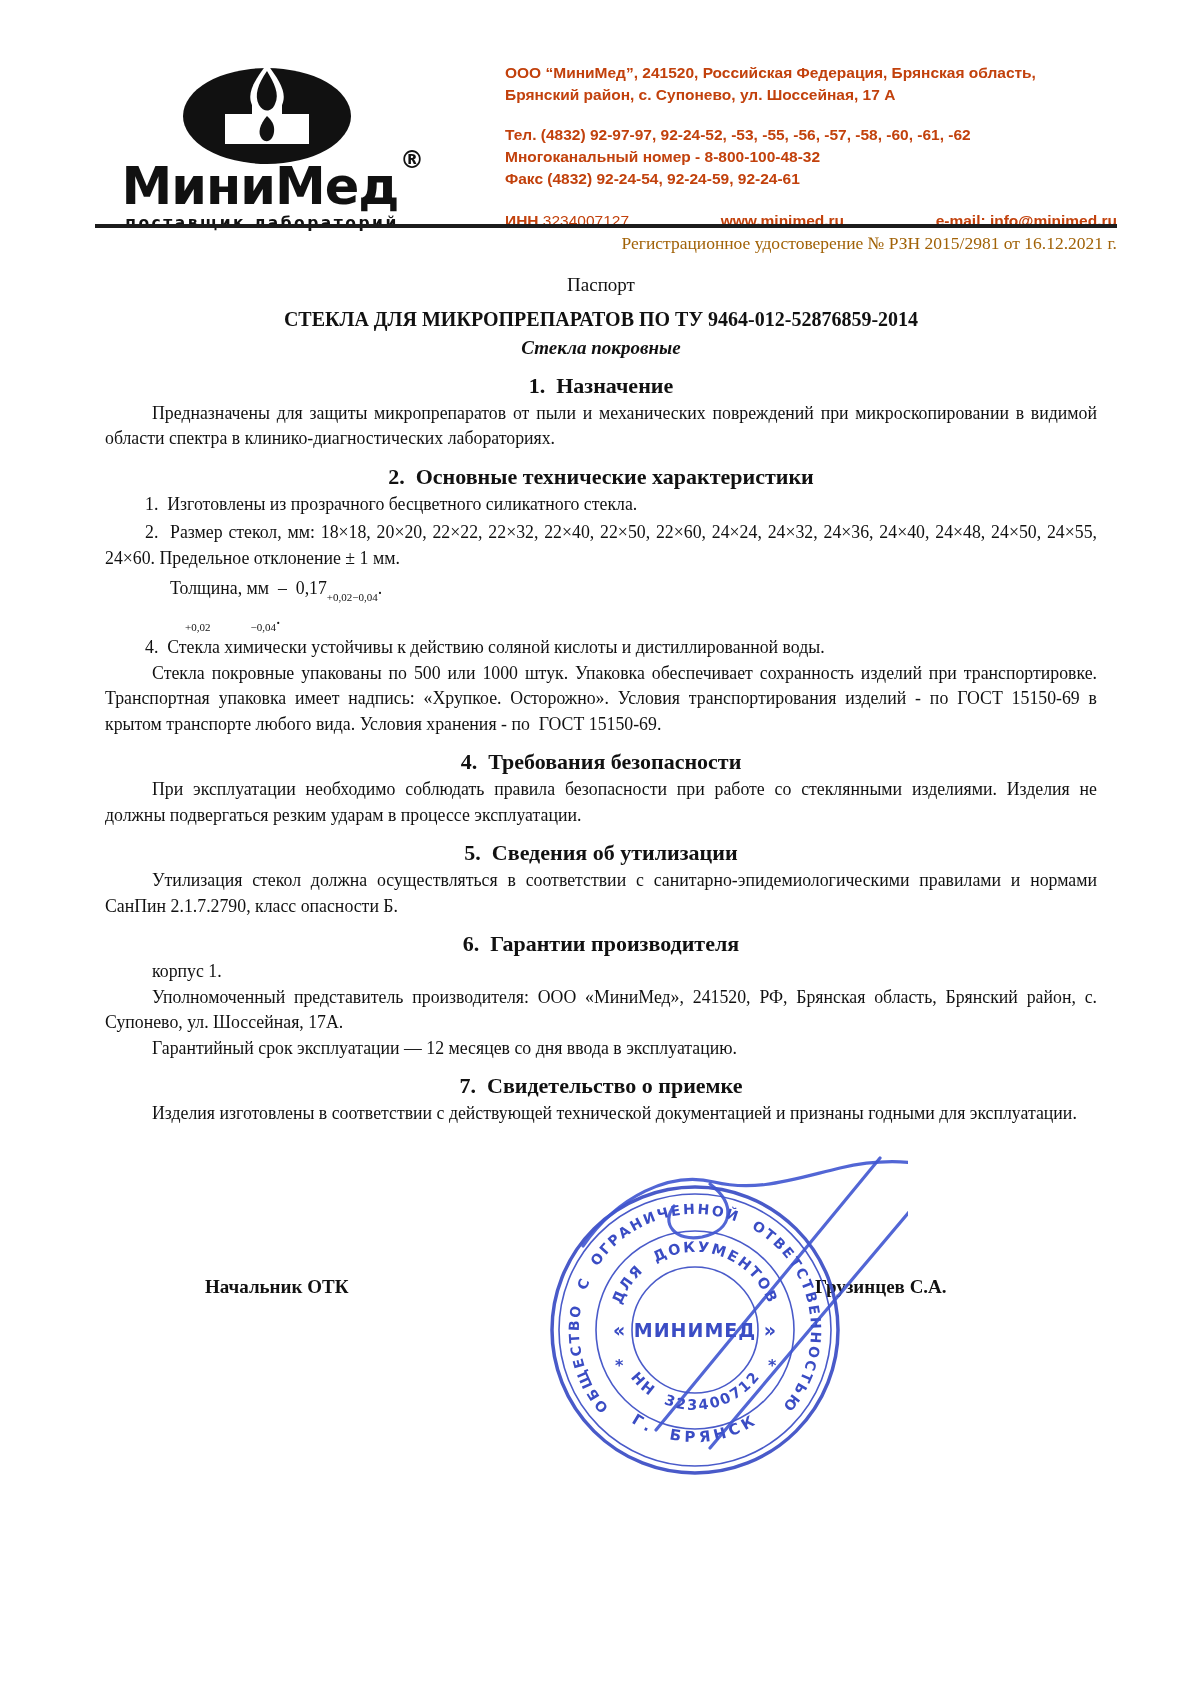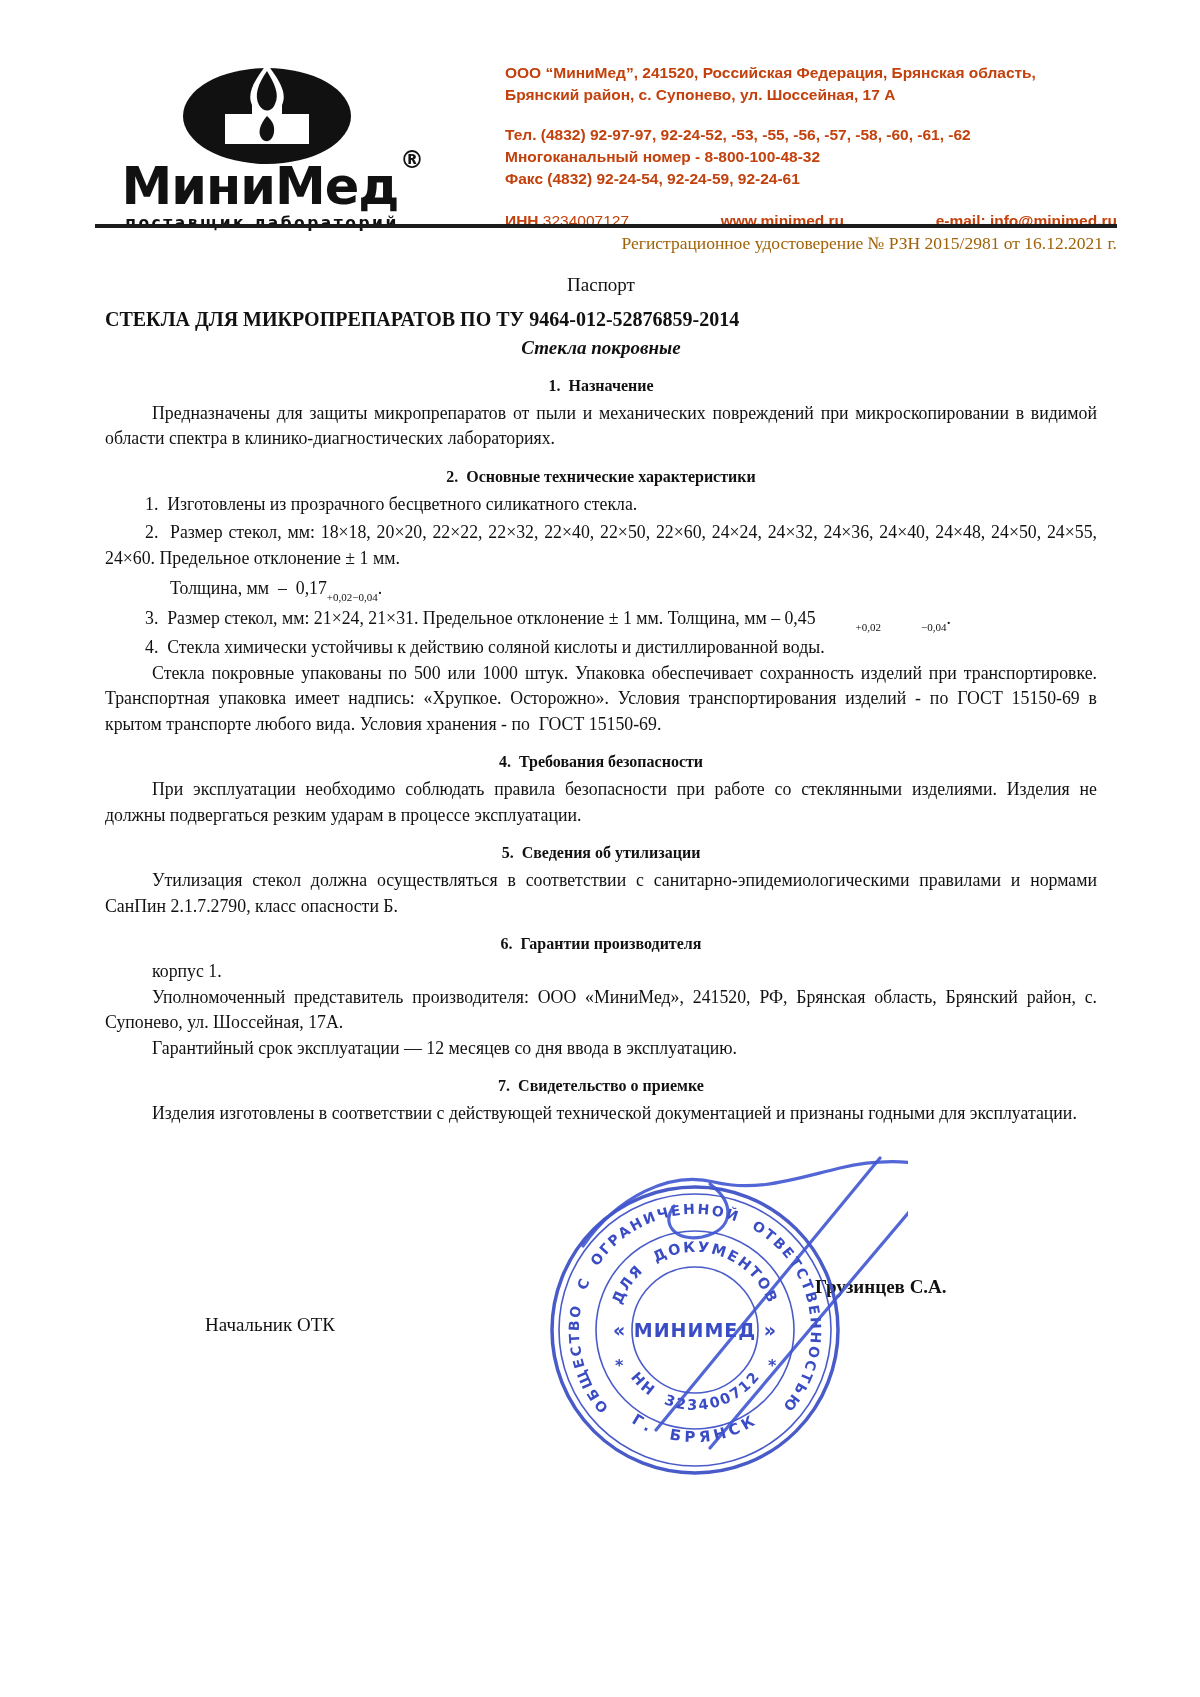--- a/index.html
+++ b/index.html
@@ -19,33 +19,33 @@
   .inn-row .inn-val{font-weight:normal;}
   .rule{position:absolute;left:95px;top:224px;width:1022px;height:4px;background:#1c1c1c;}
   .reg-line{
     position:absolute;left:95px;top:233px;width:1022px;text-align:right;
     font-size:17.5px;color:#a16207;
   }
   
   .doc{position:absolute;left:105px;top:260px;width:992px;font-size:17.8px;line-height:25.5px;}
   .doc p{margin:0;text-align:justify;text-indent:47px;}
   .doc-type{text-align:center;font-weight:normal;font-size:19px;margin-top:12px;text-indent:0;}
-  .main-title{font-weight:bold;font-size:20px;margin-top:9px;text-indent:0;}
+  .main-title{text-align:center;font-weight:bold;font-size:20px;margin-top:9px;text-indent:0;}
   .subtitle{text-align:center;font-weight:bold;font-style:italic;font-size:19px;margin-top:3px;text-indent:0;}
-  .sec-h{text-align:center;font-weight:bold;font-size:16px;margin:13px 0 4px 0;line-height:23px;}
+  .sec-h{text-align:center;font-weight:bold;font-size:22px;margin:13px 0 4px 0;line-height:23px;}
   .doc p.li{text-indent:40px;margin-top:3px;}
   .thickness{text-align:left !important;text-indent:0 !important;margin:5px 0 2px 65px !important;}
   .tol{
     display:inline-flex;flex-direction:row;align-items:flex-start;
     vertical-align:-7px;font-size:11px;line-height:10.5px;letter-spacing:0;
   }
   .g-p{margin-top:2px;}
   .g-ind{text-indent:47px;text-align:left !important;}
   
-  .approval-position{position:absolute;left:205px;top:1314px;font-size:19px;font-weight:normal;}
+  .approval-position{position:absolute;left:205px;top:1276px;font-size:19px;font-weight:bold;}
   .approval-name{position:absolute;left:815px;top:1276px;font-size:19px;font-weight:bold;}
   .stamp-wrap{position:absolute;left:488px;top:1138px;width:420px;height:360px;}
   .stamp-text{font-family:"DejaVu Sans", sans-serif;font-weight:bold;fill:#3a4cc4;}
   .sig{stroke:#3f55d0;stroke-width:3.2;fill:none;stroke-linecap:round;opacity:.9;}
   .ring{stroke:#3a4cc4;fill:none;opacity:.92;}
   .logo-text{font-family:"DejaVu Sans", sans-serif;font-weight:bold;fill:#111;}
 </style>
 </head>
 <body>
 
@@ -100,21 +100,21 @@
     <div class="sec-h">1.&nbsp; Назначение</div>
     <p>Предназначены для защиты микропрепаратов от пыли и механических повреждений при микроскопировании в видимой области спектра в клинико-диагностических лабораториях.</p>
 
     <div class="sec-h">2.&nbsp; Основные технические характеристики</div>
     <p class="li">1.&nbsp;&nbsp;Изготовлены из прозрачного бесцветного силикатного стекла.</p>
     <p class="li">2.&nbsp;&nbsp;Размер стекол, мм: 18×18, 20×20, 22×22, 22×32, 22×40, 22×50, 22×60, 24×24, 24×32, 24×36, 24×40, 24×48, 24×50, 24×55, 24×60. Предельное отклонение ± 1 мм.</p>
     <p class="thickness"><span>Толщина, мм&nbsp; –&nbsp; 0,17</span><span class="tol">
           <span>+0,02</span>
           <span>−0,04</span>
         </span><span>.</span></p>
-    <p class="li"><span>3.&nbsp;&nbsp;Размер стекол, мм: 21×24, 21×31. Предельное отклонение ± 1 мм. Толщина, мм – 0,45</span><span class="tol">
+    <p class="li"><span class="tol">
           <span>+0,02</span>
           <span>−0,04</span>
         </span><span>.</span></p>
     <p class="li">4.&nbsp;&nbsp;Стекла химически устойчивы к действию соляной кислоты и дистиллированной воды.</p>
 
     <p>Стекла покровные упакованы по 500 или 1000 штук. Упаковка обеспечивает сохранность изделий при транспортировке. Транспортная упаковка имеет надпись: «Хрупкое. Осторожно». Условия транспортирования изделий - по ГОСТ 15150-69 в крытом транспорте любого вида. Условия хранения - по&nbsp; ГОСТ 15150-69.</p>
 
     <div class="sec-h">4.&nbsp; Требования безопасности</div>
     <p>При эксплуатации необходимо соблюдать правила безопасности при работе со стеклянными изделиями. Изделия не должны подвергаться резким ударам в процессе эксплуатации.</p>
 

